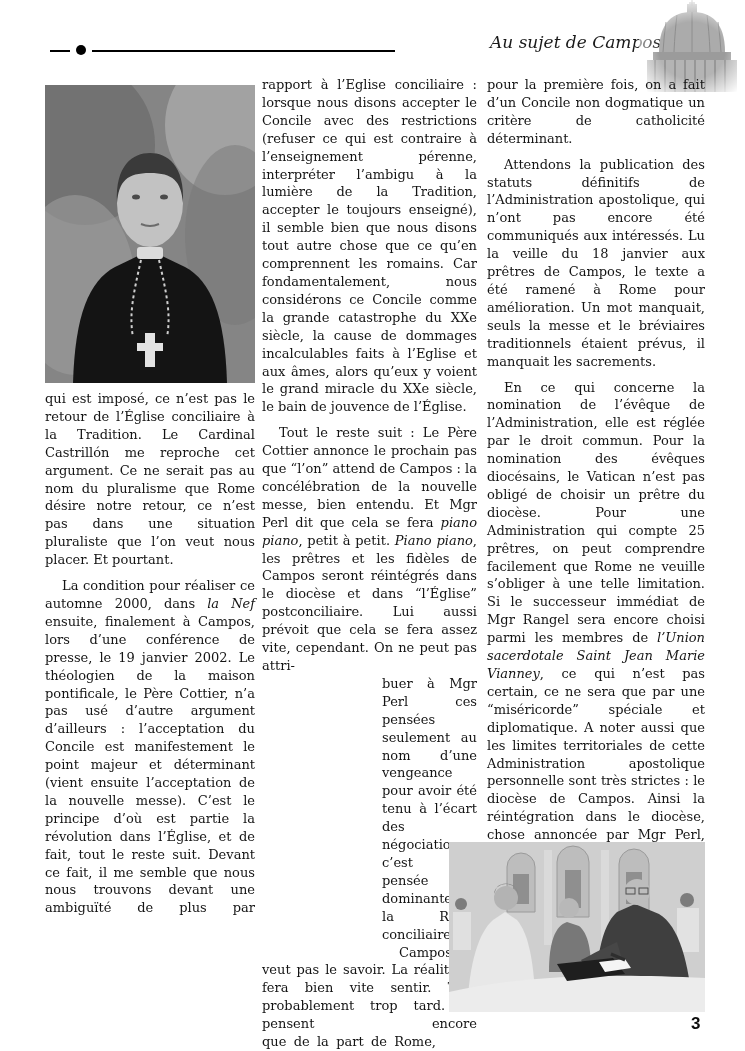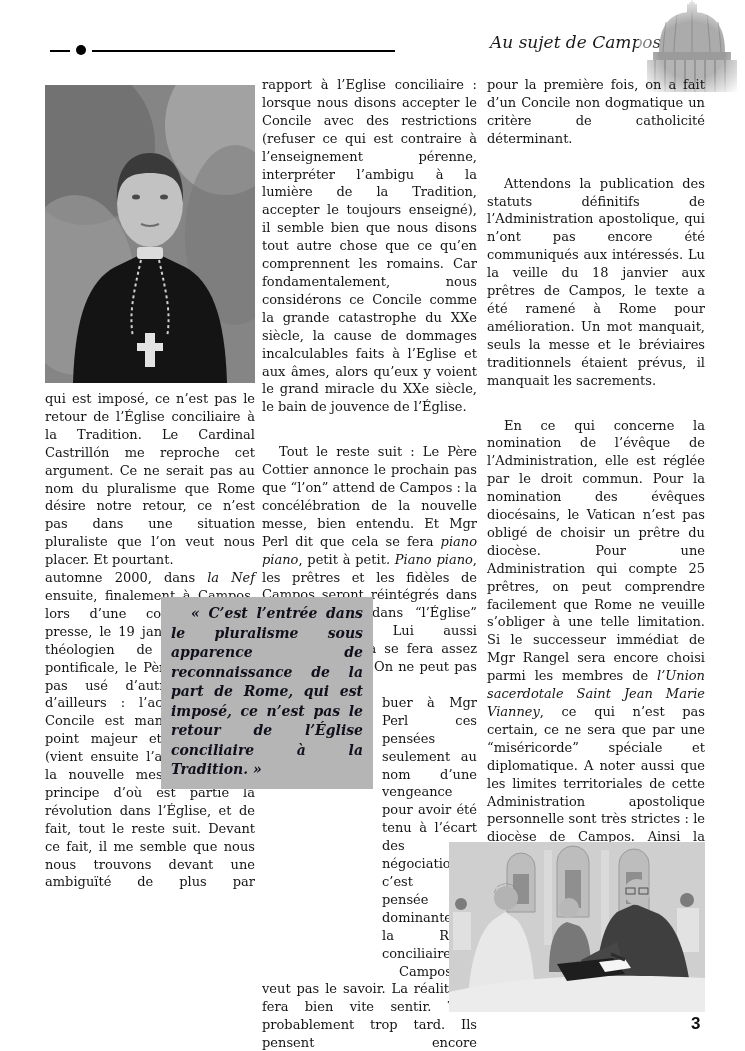--- a/index.html
+++ b/index.html
@@ -16,21 +16,21 @@
   .section-title {
     position:absolute; left:490px; top:32px; width:200px;
     font-style:italic; font-size:17px; color:#1a1a1a; white-space:nowrap;
   }
   .basilica { position:absolute; right:0; top:0; }
   
   .col { position:absolute; text-align:justify; font-size:13px; line-height:17.9px; }
   .col-1 { left:45px;  top:85px;  width:210px; }
   .col-2 { left:262px; top:76px;  width:215px; }
   .col-3 { left:487px; top:76px;  width:218px; }
-  .para  { margin-top:27px; }
+  .para  { margin-top:8px; }
   .indent { text-indent:17px; }
   .fj { text-align-last:justify; }
   .narrow       { width:104px; }
   .narrow-right { width:95px; margin-left:auto; }
   .narrow-left  { width:174px; }
   sup { font-size:9px; vertical-align:super; line-height:0; }
   .portrait { width:210px; height:298px; margin-bottom:7px; display:block; }
   
   .pull-quote {
     position:absolute; left:161px; top:597px; width:212px; min-height:145px;
@@ -93,20 +93,21 @@
         <path d="M72 118 C70 80 88 68 105 68 C122 68 140 80 138 118 C136 96 128 88 105 88 C82 88 74 96 72 118 Z" fill="#3a3a3a"></path>
         <ellipse cx="91" cy="112" rx="4" ry="2.5" fill="#4a4a4a"></ellipse>
         <ellipse cx="119" cy="112" rx="4" ry="2.5" fill="#4a4a4a"></ellipse>
         <path d="M96 139 Q105 143 114 139" stroke="#6b6b6b" stroke-width="2" fill="none"></path>
         <path d="M96 175 C88 210 84 230 88 252" stroke="#cfcfcf" stroke-width="2" fill="none" stroke-dasharray="3 3"></path>
         <path d="M114 175 C122 210 126 230 122 252" stroke="#cfcfcf" stroke-width="2" fill="none" stroke-dasharray="3 3"></path>
         <path d="M100 248 L110 248 L110 258 L118 258 L118 266 L110 266 L110 282 L100 282 L100 266 L92 266 L92 258 L100 258 Z" fill="#e3e3e3"></path>
       </svg>
     </span>
     <p>qui est imposé, ce n’est pas le retour de l’Église conciliaire à la Tradition. Le Cardinal Castrillón me reproche cet argument. Ce ne serait pas au nom du pluralisme que Rome désire notre retour, ce n’est pas dans une situation pluraliste que l’on veut nous placer. Et pourtant.</p>
+    <p class="para indent fj">La condition pour réaliser ce</p>
     <p class="fj"><span>automne 2000, dans </span><i>la Nef</i><span> ensuite, finalement à Campos, lors d’une conférence de presse, le 19 janvier 2002. Le théologien de la maison pontificale, le Père Cottier, n’a pas usé d’autre argument d’ailleurs : l’acceptation du Concile est manifestement le point majeur et déterminant (vient ensuite l’acceptation de la nouvelle messe). C’est le principe d’où est partie la révolution dans l’Église, et de fait, tout le reste suit. Devant ce fait, il me semble que nous nous trouvons devant une ambiguïté de plus par</span></p>
   </div>
 
   <div class="col col-2">
     <p>rapport à l’Eglise conciliaire : lorsque nous disons accepter le Concile avec des restrictions (refuser ce qui est contraire à l’enseignement pérenne, interpréter l’ambigu à la lumière de la Tradition, accepter le toujours enseigné), il semble bien que nous disons tout autre chose que ce qu’en comprennent les romains. Car fondamentalement, nous considérons ce Concile comme la grande catastrophe du XXe siècle, la cause de dommages incalculables faits à l’Eglise et aux âmes, alors qu’eux y voient le grand miracle du XXe siècle, le bain de jouvence de l’Église.</p>
     <p class="para indent fj"><span>Tout le reste suit : Le Père Cottier annonce le prochain pas que “l’on” attend de Campos : la concélébration de la nouvelle messe, bien entendu. Et Mgr Perl dit que cela se fera </span><i>piano piano</i><span>, petit à petit. </span><i>Piano piano</i><span>, les prêtres et les fidèles de Campos seront réintégrés dans le diocèse et dans “l’Église” postconciliaire. Lui aussi prévoit que cela se fera assez vite, cependant. On ne peut pas attri-</span></p>
     <div class="narrow-right">
       <p>buer à Mgr Perl ces pensées seulement au nom d’une vengeance pour avoir été tenu à l’écart des négociations ; c’est la pensée dominante de la Rome conciliaire.</p>
       <p class="indent fj">Campos ne</p>
     </div>
@@ -114,23 +115,20 @@
     <p class="narrow-left fj">que de la part de Rome, c’est la reconnaissance de la Tradition. Alors que le contraire vient de se passer. Une partie de la Tradition, un mouvement traditionnel, a accepté, avec quelques réserves, certes, la réalité post-conciliaire. Rome estime le pas suffisant. On doit d’ailleurs remarquer que</p>
   </div>
 
   <div class="col col-3">
     <p>pour la première fois, on a fait d’un Concile non dogmatique un critère de catholicité déterminant.</p>
     <p class="para indent">Attendons la publication des statuts définitifs de l’Administration apostolique, qui n’ont pas encore été communiqués aux intéressés. Lu la veille du 18 janvier aux prêtres de Campos, le texte a été ramené à Rome pour amélioration. Un mot manquait, seuls la messe et le bréviaires traditionnels étaient prévus, il manquait les sacrements.</p>
     <p class="para indent"><span>En ce qui concerne la nomination de l’évêque de l’Administration, elle est réglée par le droit commun. Pour la nomination des évêques diocésains, le Vatican n’est pas obligé de choisir un prêtre du diocèse. Pour une Administration qui compte 25 prêtres, on peut comprendre facilement que Rome ne veuille s’obliger à une telle limitation. Si le successeur immédiat de Mgr Rangel sera encore choisi parmi les membres de </span><i>l’Union sacerdotale Saint Jean Marie Vianney</i><span>, ce qui n’est pas certain, ce ne sera que par une “miséricorde” spéciale et diplomatique. A noter aussi que les limites territoriales de cette Administration apostolique personnelle sont très strictes : le diocèse de Campos. Ainsi la réintégration dans le diocèse, chose annoncée par Mgr Perl, ne sera pas difficile. </span><sup>1</sup></p>
     <p class="para indent fj">Nous avouons ne pas comprendre comment, dans la situation que nous vivons, Campos ait pu si légèrement se lancer dans cette aven-</p>
   </div>
 
-  <div class="pull-quote" style="background-color: rgb(181, 181, 181);">
-    <span class="pq-text">« C’est l’entrée dans le pluralisme sous apparence de reconnaissance de la part de Rome, qui est imposé, ce n’est pas le retour de l’Église conciliaire à la Tradition. »</span>
-  </div>
 
   <div class="signing-photo">
     <svg width="256" height="170" viewBox="0 0 256 170" aria-hidden="true">
       <rect width="256" height="170" fill="#cfcfcf"></rect>
       <rect x="95" y="8" width="8" height="95" fill="#dadada"></rect>
       <rect x="152" y="8" width="8" height="95" fill="#dadada"></rect>
       <g stroke="#9a9a9a" fill="#bdbdbd">
         <path d="M58 70 v-45 a14 14 0 0 1 28 0 v45 z"></path>
         <path d="M108 75 v-55 a16 16 0 0 1 32 0 v55 z"></path>
         <path d="M170 70 v-48 a15 15 0 0 1 30 0 v48 z"></path>

